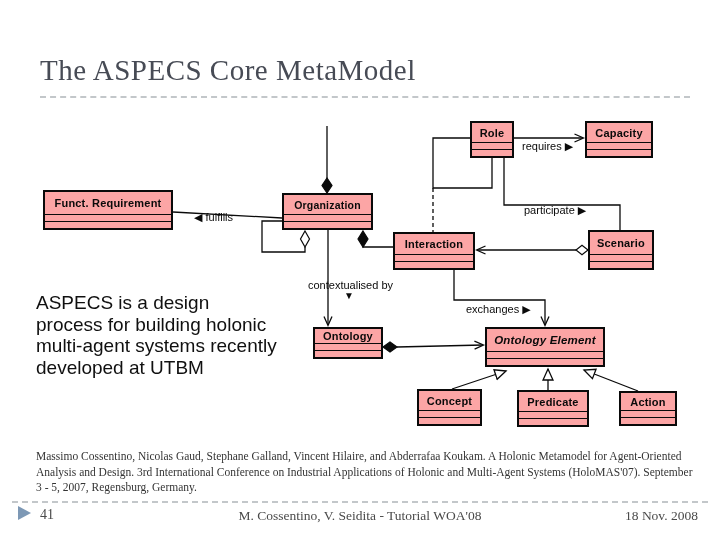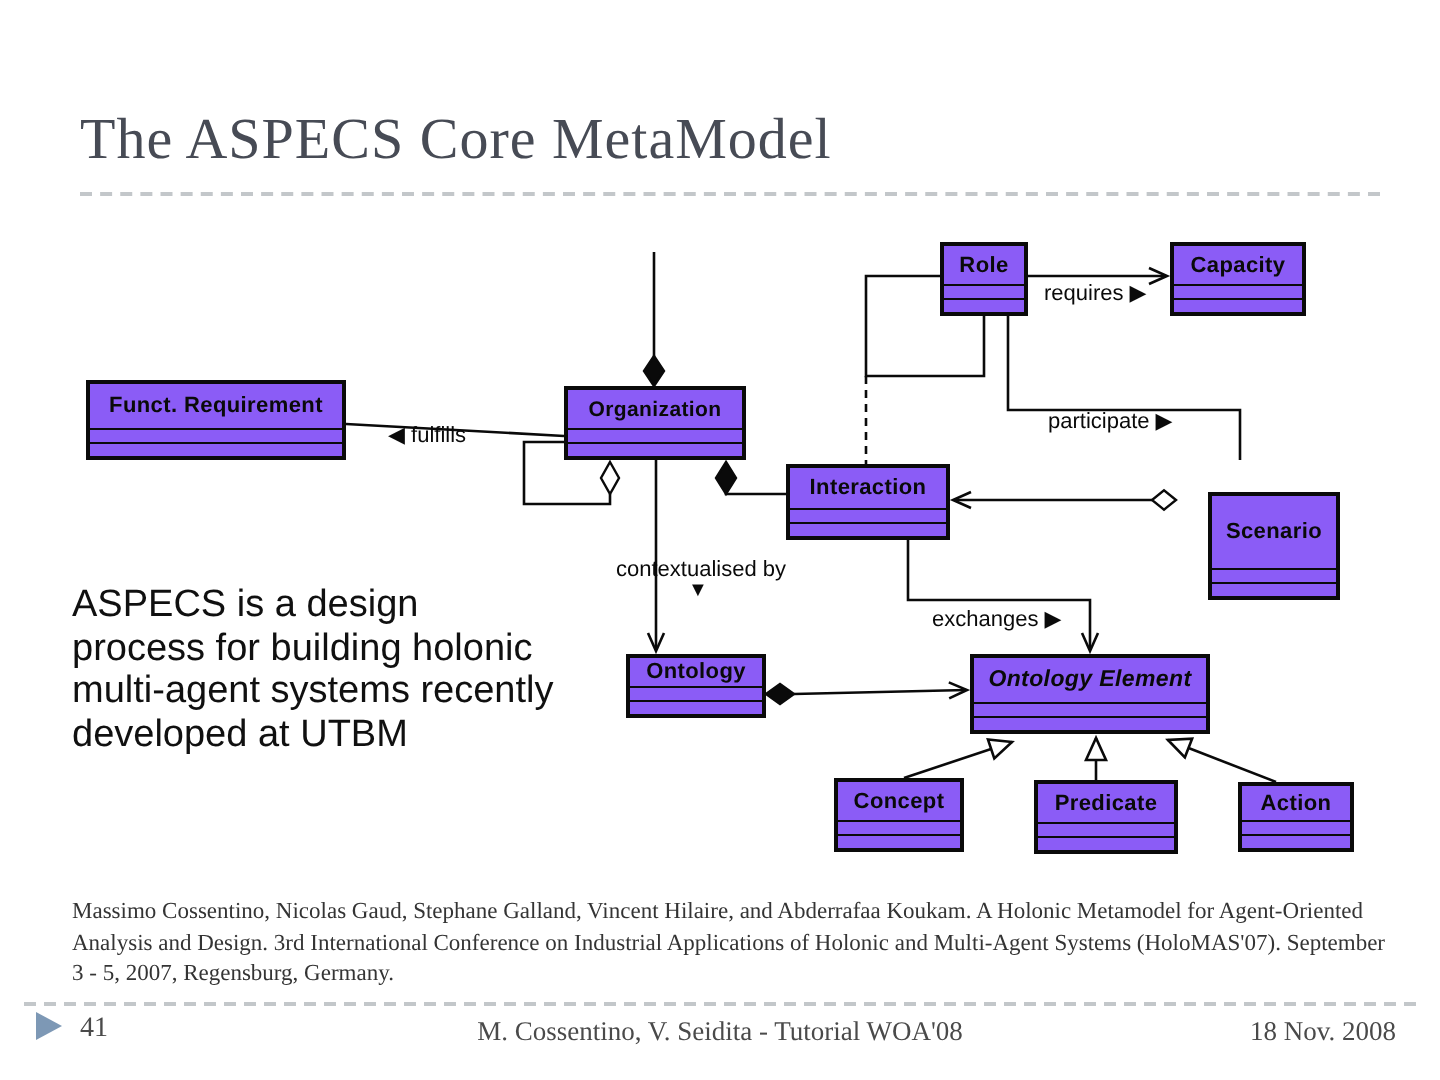--- a/index.html
+++ b/index.html
@@ -40,37 +40,37 @@
     position:absolute; left:0; top:508px; width:720px; text-align:center;
     font-family:"Liberation Serif", serif; font-size:13.5px; color:#4a4a4a;
   }
   .footer-date {
     position:absolute; right:22px; top:508px; font-family:"Liberation Serif", serif;
     font-size:13.5px; color:#4a4a4a;
   }
   svg.connectors { position:absolute; left:0; top:0; z-index:1; }
 
   .uml-box {
-    position:absolute; background:#8b5cf6; border:2px solid #0a0a0a;
+    position:absolute; background:#fca5a5; border:2px solid #0a0a0a;
     box-sizing:border-box; z-index:2; display:flex; flex-direction:column;
   }
   .uml-name {
     flex:1; display:flex; align-items:center; justify-content:center;
     font-weight:bold; font-size:11px; color:#0a0a0a; letter-spacing:.2px;
     border-bottom:1px solid #0a0a0a; white-space:nowrap;
   }
   .uml-row  { height:6px; }
   .uml-row.second { border-top:1px solid #0a0a0a; }
 
   .b-funct        { left:43px;  top:190px; width:130px; height:40px;justify-content:space-between; }
   .b-organization { left:282px; top:193px; width:91px;  height:37px; }
   .b-role         { left:470px; top:121px; width:44px;  height:37px; }
   .b-capacity     { left:585px; top:121px; width:68px;  height:37px; }
   .b-interaction  { left:393px; top:232px; width:82px;  height:38px; }
-  .b-scenario     { left:588px; top:246px; width:66px;  height:54px;margin-left:16px; }
+  .b-scenario     { left:588px; top:230px; width:66px;  height:40px; }
   .b-ontology     { left:313px; top:327px; width:70px;  height:32px; }
   .b-ontoelem     { left:485px; top:327px; width:120px; height:40px; }
   .b-ontoelem .uml-name { font-style:italic; font-size:11.5px; }
   .b-organization .uml-name { font-size:10.5px; }
   .b-concept      { left:417px; top:389px; width:65px;  height:37px; }
   .b-predicate    { left:517px; top:390px; width:72px;  height:37px; }
   .b-action       { left:619px; top:391px; width:58px;  height:35px; }
 
   .edge-label {
     position:absolute; z-index:3; font-size:11px; color:#0a0a0a; white-space:nowrap;

